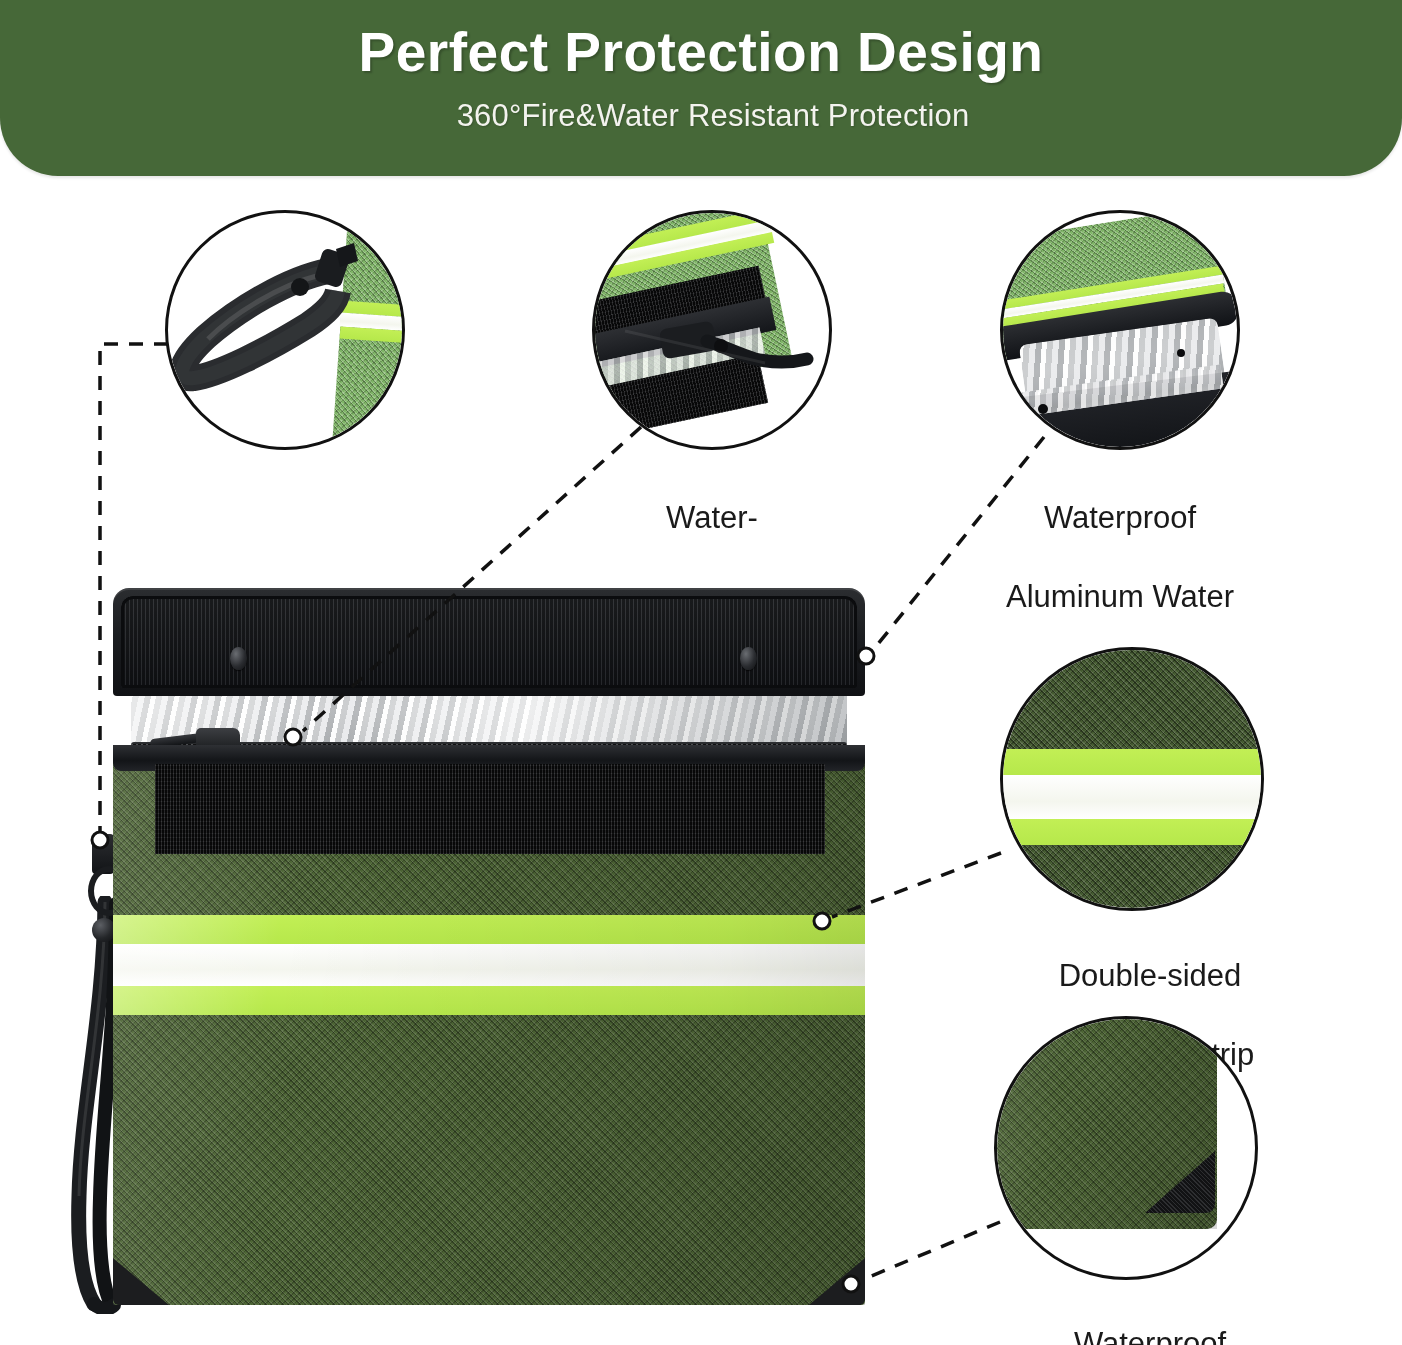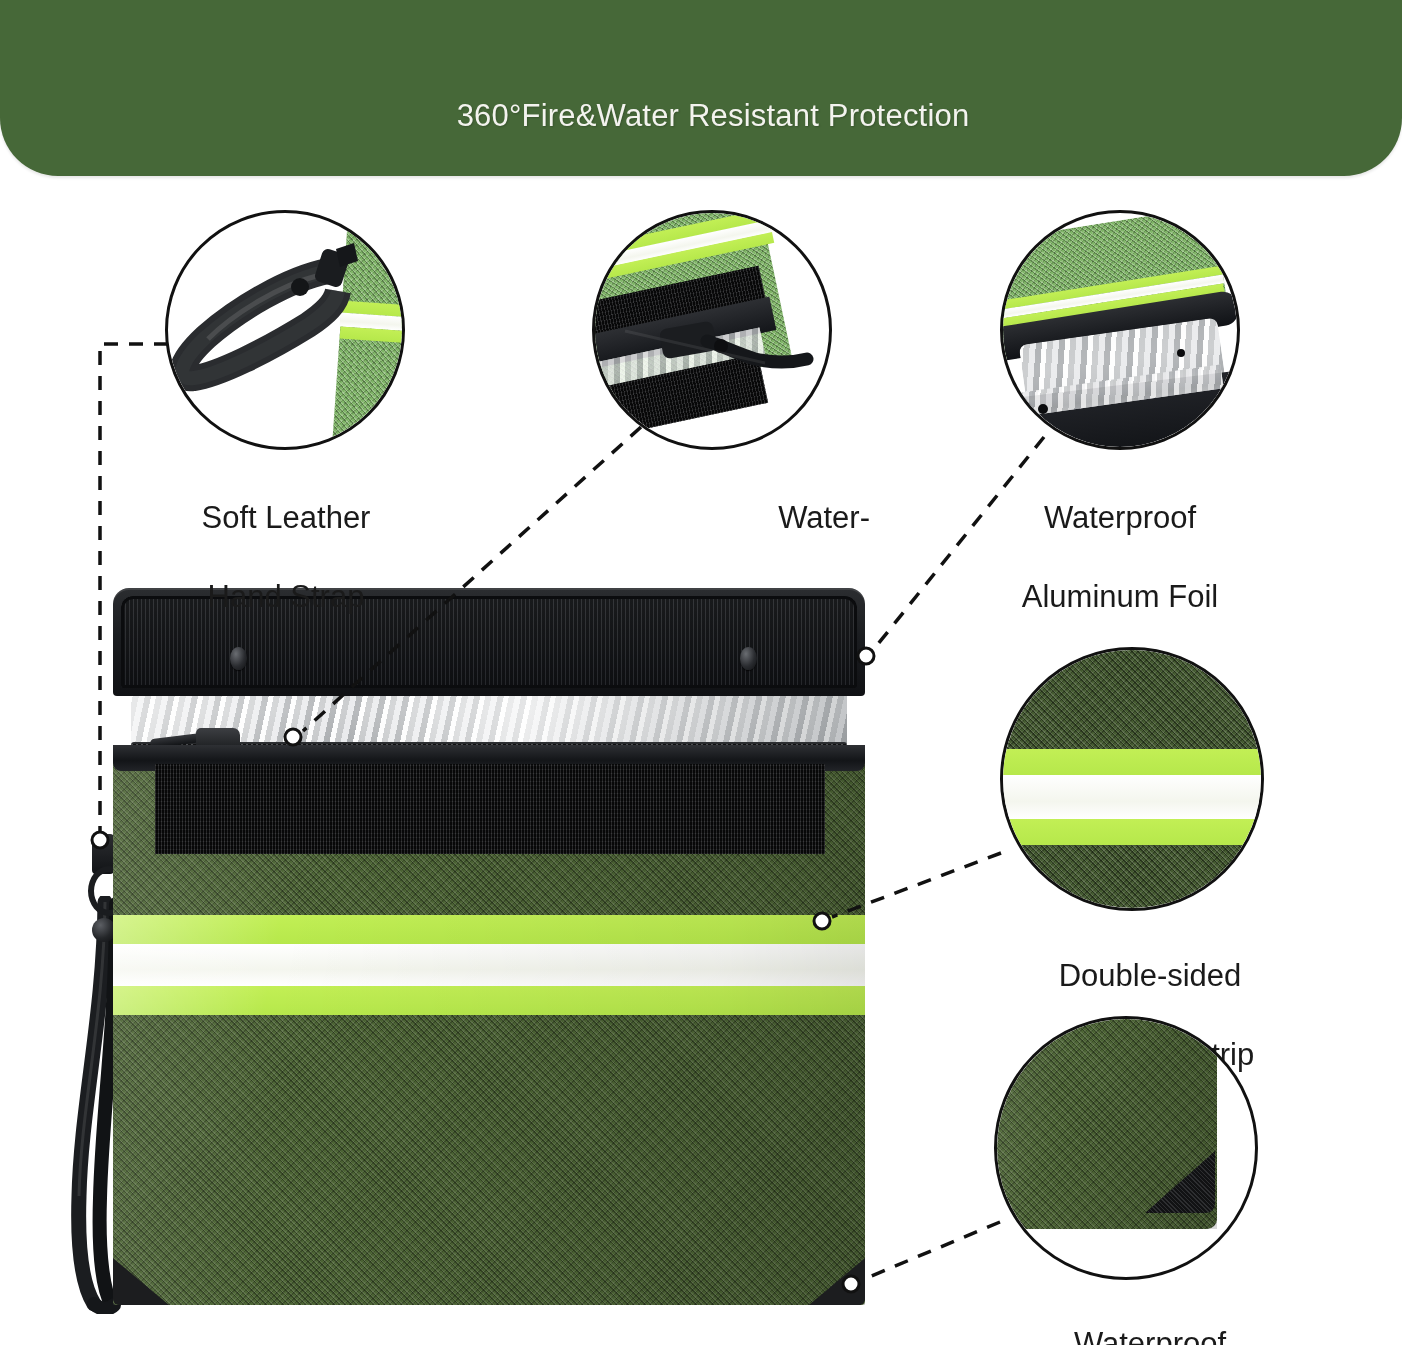--- a/index.html
+++ b/index.html
@@ -220,20 +220,21 @@
   #c4-fabric-bot{position:absolute;left:-6px;top:195px;width:276px;height:110px;}
 
   
 </style>
 </head>
 <body>
 
 <div id="page">
 
   <div id="banner">
+    <div id="banner-title">Perfect Protection Design</div>
     <div id="banner-sub">360°Fire&amp;Water Resistant Protection</div>
   </div>
 
   <div id="product">
 
     <div id="strap-loop">
       <svg width="60" height="418" viewBox="0 0 60 418">
         <path d="M41 6 C40 120 17 210 15 300 C13 360 20 392 30 408" stroke="#1b1d20" stroke-width="15" fill="none" stroke-linecap="round"></path>
         <path d="M52 8 C52 130 38 215 36 302 C34 362 40 396 48 410" stroke="#111315" stroke-width="14" fill="none" stroke-linecap="round"></path>
         <path d="M30 408 C37 414 45 414 50 409" stroke="#15171a" stroke-width="14" fill="none" stroke-linecap="round"></path>
@@ -305,24 +306,20 @@
 
       <svg width="240" height="240" viewBox="0 0 240 240" style="position:absolute;left:0;top:0;">
         <path d="M160 58 C120 66 70 96 38 124 C10 150 8 168 26 165 C50 162 98 138 140 112 C158 100 168 90 170 78" stroke="#2a2c2f" stroke-width="26" fill="none" stroke-linejoin="round"></path>
         <path d="M160 58 C120 66 70 96 38 124 C10 150 8 168 26 165 C50 162 98 138 140 112 C158 100 168 90 170 78" stroke="#3a3d41" stroke-width="14" fill="none" opacity=".45"></path>
         <path d="M152 62 C112 72 66 100 40 126" stroke="rgba(255,255,255,.12)" stroke-width="5" fill="none"></path>
         <circle cx="132" cy="74" r="9" fill="#141618"></circle>
         <rect x="150" y="38" width="28" height="34" rx="6" fill="#1a1c1f" transform="rotate(18 164 55)"></rect>
         <path d="M168 36 L186 30 L190 48 L172 54 Z" fill="#15171a"></path>
       </svg>
     </div>
-  </div>
-  <div class="clabel" style="left:128px;top:458px;width:316px;">
-    <span>Soft Leather</span><br>
-    <span>Hand Strap</span>
   </div>
 
   <div class="callout" style="left:592px;top:210px;width:240px;height:240px;">
     <div class="callout-inner">
 
       <div class="weave-light" style="position:absolute;left:-20px;top:-20px;width:200px;height:190px;
            transform:rotate(-12deg);"></div>
       <div class="band-lime" style="position:absolute;left:10px;top:12px;width:170px;height:12px;transform:rotate(-12deg);"></div>
       <div class="band-white" style="position:absolute;left:8px;top:24px;width:172px;height:13px;transform:rotate(-12deg);"></div>
       <div class="band-lime" style="position:absolute;left:6px;top:37px;width:174px;height:11px;transform:rotate(-12deg);"></div>
@@ -334,21 +331,21 @@
       <div class="foil" style="position:absolute;left:-20px;top:134px;width:190px;height:34px;transform:rotate(-12deg);opacity:.85;"></div>
       <div class="velcro" style="position:absolute;left:-20px;top:160px;width:190px;height:50px;transform:rotate(-12deg);"></div>
       <svg width="240" height="240" viewBox="0 0 240 240" style="position:absolute;left:0;top:0;">
         <rect x="66" y="112" width="54" height="30" rx="7" fill="#1b1d20" transform="rotate(-10 93 127)"></rect>
         <path d="M112 128 C130 134 146 142 160 146 C178 150 196 150 212 146" stroke="#15171a" stroke-width="13" fill="none" stroke-linecap="round"></path>
         <circle cx="126" cy="133" r="7" fill="#0d0e10"></circle>
         <path d="M30 118 L170 150" stroke="rgba(255,255,255,.08)" stroke-width="3" fill="none"></path>
       </svg>
     </div>
   </div>
-  <div class="clabel" style="left:554px;top:458px;width:316px;text-align:right;">
+  <div class="clabel" style="left:554px;top:458px;width:316px;">
     <span>Water-</span><br>
   </div>
 
   <div class="callout" style="left:1000px;top:210px;width:240px;height:240px;">
     <div class="callout-inner">
 
       <div class="weave-light" style="position:absolute;left:-10px;top:10px;width:230px;height:120px;
            transform:rotate(-9deg);border-radius:6px;"></div>
       <div class="band-lime" style="position:absolute;left:-4px;top:70px;width:226px;height:9px;transform:rotate(-9deg);"></div>
       <div class="band-white" style="position:absolute;left:-4px;top:79px;width:226px;height:9px;transform:rotate(-9deg);"></div>
@@ -364,21 +361,21 @@
                   background:linear-gradient(180deg,#23252a,#0d0f12);border-radius:16px;"></div>
       <div class="foil" style="position:absolute;left:10px;top:166px;width:210px;height:24px;transform:rotate(-8deg);opacity:.9;"></div>
       <svg width="240" height="240" viewBox="0 0 240 240" style="position:absolute;left:0;top:0;">
         <circle cx="40" cy="196" r="5" fill="#0a0b0d"></circle>
         <circle cx="178" cy="140" r="4" fill="#0a0b0d"></circle>
       </svg>
     </div>
   </div>
   <div class="clabel" style="left:962px;top:458px;width:316px;">
     <span>Waterproof</span><br>
-    <span>Aluminum Foil</span>
+    <span>Aluminum Water</span>
   </div>
 
   <div class="callout" style="left:1000px;top:647px;width:264px;height:264px;">
     <div class="callout-inner">
       <div id="c4-fabric-top" class="weave-dark"></div>
       <div id="c4-lime-1" class="band-lime"></div>
       <div id="c4-white" class="band-white"></div>
       <div id="c4-lime-2" class="band-lime"></div>
       <div id="c4-fabric-bot" class="weave-dark"></div>
     </div>

